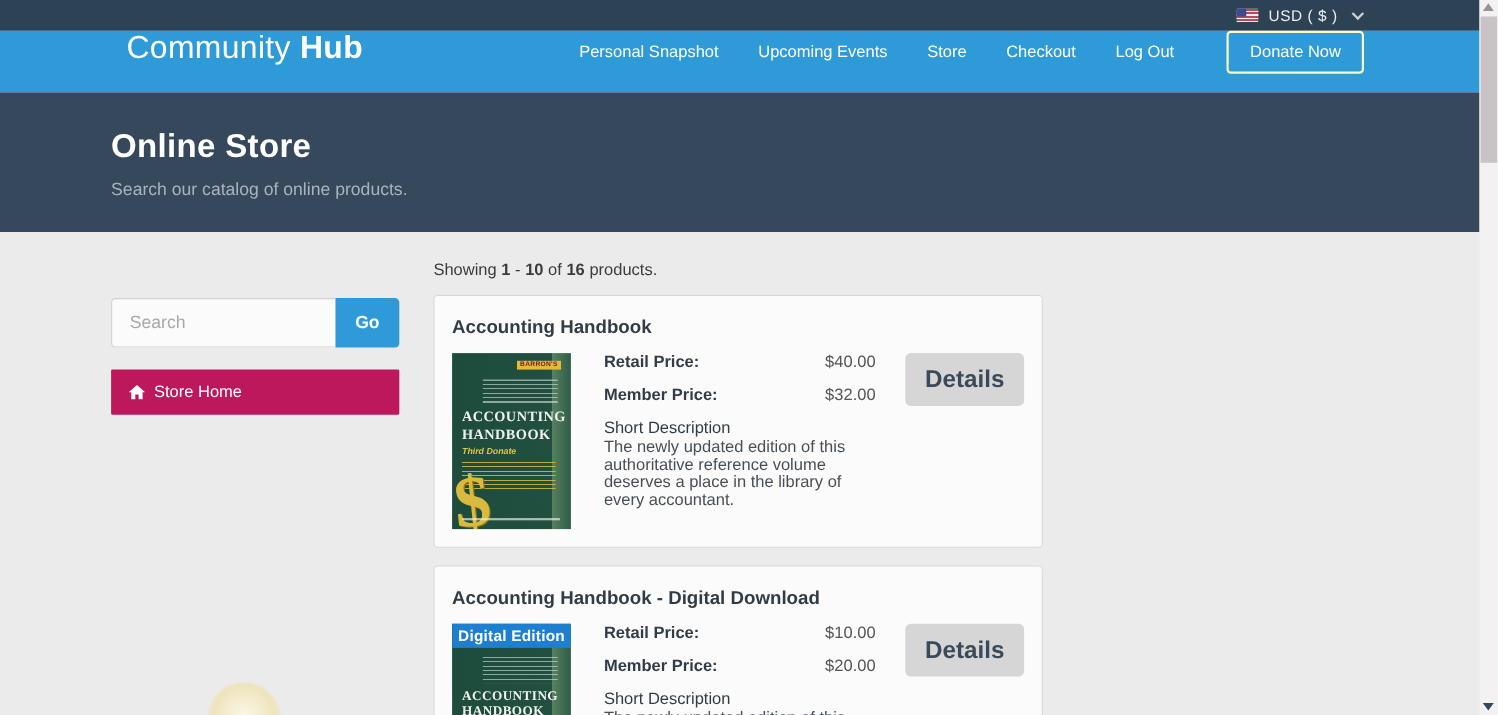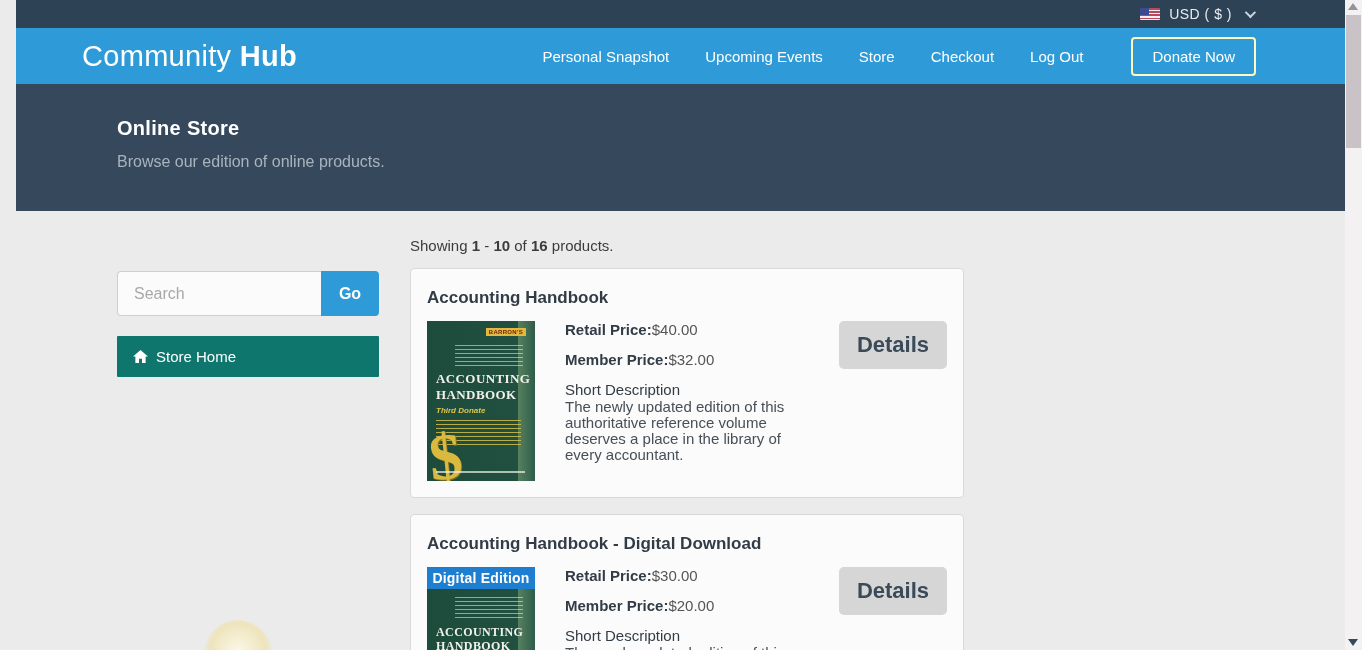--- a/index.html
+++ b/index.html
@@ -1,60 +1,60 @@
 <!DOCTYPE html>
 <html><head>
 <meta charset="utf-8">
 <style>
   * { margin:0; padding:0; box-sizing:border-box; }
   html,body { width:1362px; height:650px; overflow:hidden; }
   body { font-family:"Liberation Sans", sans-serif; background:#ebebeb; position:relative; }
 
-  .page { position:absolute; left:16px; top:0; width:1345px; height:594px; }
+  .page { position:absolute; left:0; top:0; width:1345px; height:594px; }
 
   
   .topbar { height:28px; background:#2e4256; display:flex; align-items:center; justify-content:flex-end; padding-right:108px; gap:9px; }
   .flag { width:20px; height:12px; position:relative; background:repeating-linear-gradient(to bottom,#b9485a 0 1.6px,#f3eef0 1.6px 3.2px); border-radius:1px; }
   .flag::before { content:""; position:absolute; left:0; top:0; width:9px; height:6.5px; background:#3c4b8f; }
   .currency-label { color:#e9edf1; font-size:14px; letter-spacing:0.5px; }
   .chev { width:8px; height:8px; border-right:2px solid #cdd5dc; border-bottom:2px solid #cdd5dc; transform:rotate(45deg) translateY(-2px); margin-left:4px; }
 
   
-  .navbar { height:56px; background:#2e9bd8; display:flex; align-items:center; padding:0 105px 0 66px; }
+  .navbar { height:56px; background:#2e9bd8; display:flex; align-items:flex-start; padding:0 105px 0 115px; }
   .logo { color:#fff; font-size:29px; font-weight:300; letter-spacing:0.3px; cursor:pointer; }
   .logo b { font-weight:700; }
   .navlinks { margin-left:auto; display:flex; align-items:center; gap:36px; }
   .navlink { color:#fff; font-size:15px; cursor:pointer; white-space:nowrap; }
   .donate-btn { color:#fff; font-size:15px; border:2px solid #fef9c3; border-radius:4px; padding:9px 19px; background:transparent; cursor:pointer; margin-left:12px; font-family:inherit; }
 
   
   .hero { height:127px; background:#36495c; padding:33px 0 0 101px; }
-  .hero-title { color:#fff; font-size:20px; font-weight:700; letter-spacing:0.3px; }
+  .hero-title { color:#fff; font-size:30px; font-weight:700; letter-spacing:0.3px; }
   .hero-sub { color:#a9b3bd; font-size:16px; margin-top:13px; }
 
   
   .content { background:#ebebeb; padding:24px 0 0 101px; display:flex; gap:31px; align-items:flex-start; }
 
   .sidebar { width:262px; flex:0 0 262px; }
   .search-group { display:flex; height:45px;margin-top:36px; }
   .search-input { flex:1; min-width:0; height:45px; border:1px solid #cfcfcf; border-right:none; border-radius:4px 0 0 4px; background:#fbfbfb; padding:0 16px; font-size:16px; color:#444; font-family:inherit; outline:none; }
   .search-input::placeholder { color:#a8a8a8; }
   .go-btn { width:58px; height:45px; background:#2e9bd8; border:none; border-radius:0 4px 4px 0; color:#fff; font-size:16px; font-weight:700; cursor:pointer; font-family:inherit; }
-  .store-home-btn { margin-top:20px; width:100%; height:41px; background:#0f766e; color:#fff; display:flex; align-items:center; gap:8px; padding-left:16px; font-size:15px; cursor:pointer; border-radius:1px; }
+  .store-home-btn { margin-top:20px; width:100%; height:41px; background:#be185d; color:#fff; display:flex; align-items:center; gap:8px; padding-left:16px; font-size:15px; cursor:pointer; border-radius:1px; }
   .home-ic { display:inline-flex; }
 
   .main { width:554px; flex:0 0 554px; }
   .showing { font-size:15px; color:#3c3c3c; margin:2px 0 14px 0; }
   .showing b { font-weight:700; }
 
   .card { background:#fbfbfb; border:1px solid #d9d9d9; border-radius:4px; padding:16px; margin-bottom:16px; }
   .card-title { font-size:17px; font-weight:700; color:#323c46; margin:3px 0 13px 0; }
   .card-row { display:flex; align-items:flex-start; }
   .pinfo { width:247px; margin-left:30px; }
-  .price-row { display:flex; margin-bottom:13px; }
+  .price-row { display:flex; justify-content:space-between; margin-bottom:13px; }
   .price-label { font-size:15px; font-weight:700; color:#323c46; }
   .price-value { font-size:15px; color:#555; }
   .desc-label { font-size:15px; font-weight:400; color:#323c46; margin-top:2px; }
   .desc-text { font-size:15px; color:#474f57; line-height:16px; margin-top:1px; }
   .details-btn { margin-left:auto; width:108px; height:48px; background:#d6d6d6; border:none; border-radius:5px; font-size:22px; font-weight:700; color:#3b4a59; cursor:pointer; font-family:inherit; }
 
   
   .cover { width:108px; height:160px; flex:0 0 108px; position:relative; overflow:hidden;
            background:linear-gradient(90deg,#1d4c3d 0%,#214f40 84%,#57815f 84%,#2f5c49 100%); }
   .cover .inner { position:absolute; inset:0; }
@@ -101,21 +101,21 @@
       <span class="navlink">Upcoming Events</span>
       <span class="navlink">Store</span>
       <span class="navlink">Checkout</span>
       <span class="navlink">Log Out</span>
       <button class="donate-btn">Donate Now</button>
     </div>
   </div>
 
   <div class="hero">
     <div class="hero-title">Online Store</div>
-    <div class="hero-sub">Browse our edition of online products.</div>
+    <div class="hero-sub">Search our catalog of online products.</div>
   </div>
 
   <div class="content">
 
     <div class="sidebar">
       <div class="search-group">
         <input class="search-input" type="text" placeholder="Search" style="">
         <button class="go-btn">Go</button>
       </div>
       <div class="store-home-btn">
@@ -178,21 +178,21 @@
               <div class="digibanner">Digital Edition</div>
               <div class="covpara"></div>
               <div class="covt1 l1">ACCOUNTING</div>
               <div class="covt1 l2">HANDBOOK</div>
 
             </div>
           </div>
           <div class="pinfo">
             <div class="price-row">
               <span class="price-label">Retail Price:</span>
-              <span class="price-value">$30.00</span>
+              <span class="price-value">$10.00</span>
             </div>
             <div class="price-row">
               <span class="price-label">Member Price:</span>
               <span class="price-value">$20.00</span>
             </div>
             <div class="desc-label">Short Description</div>
             <div class="desc-text">The newly updated edition of this</div>
           </div>
           <button class="details-btn">Details</button>
         </div>

